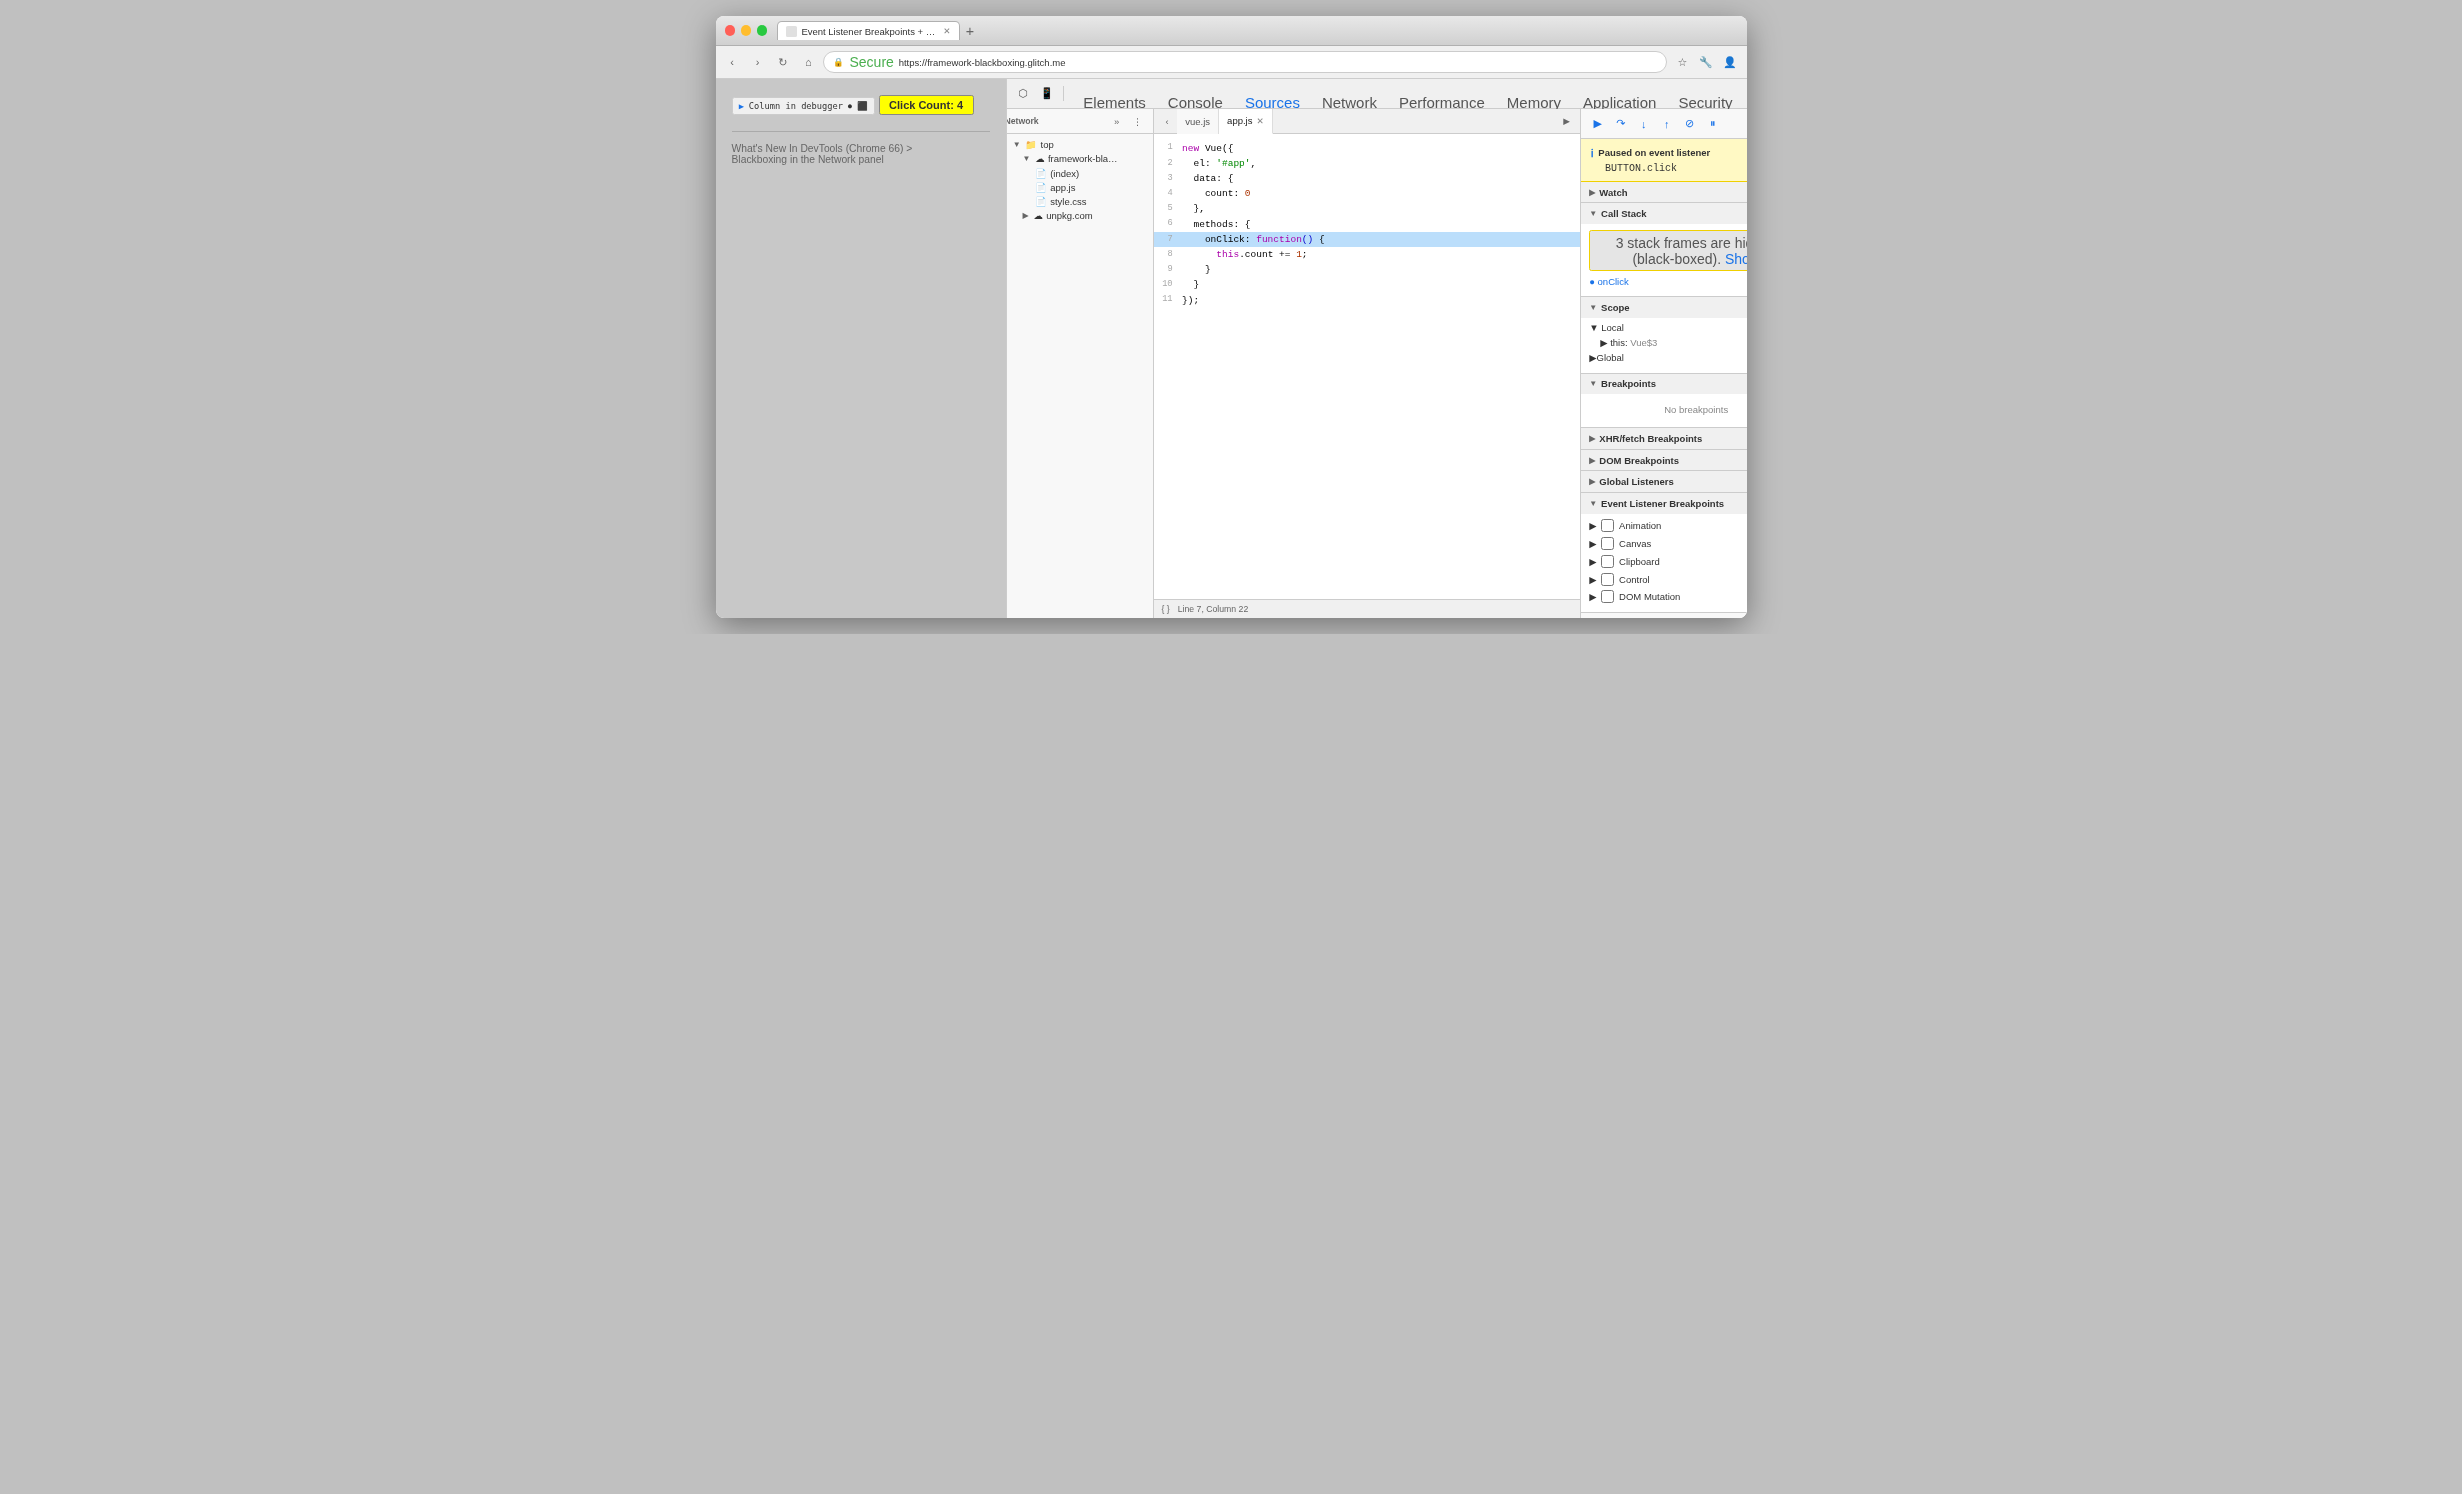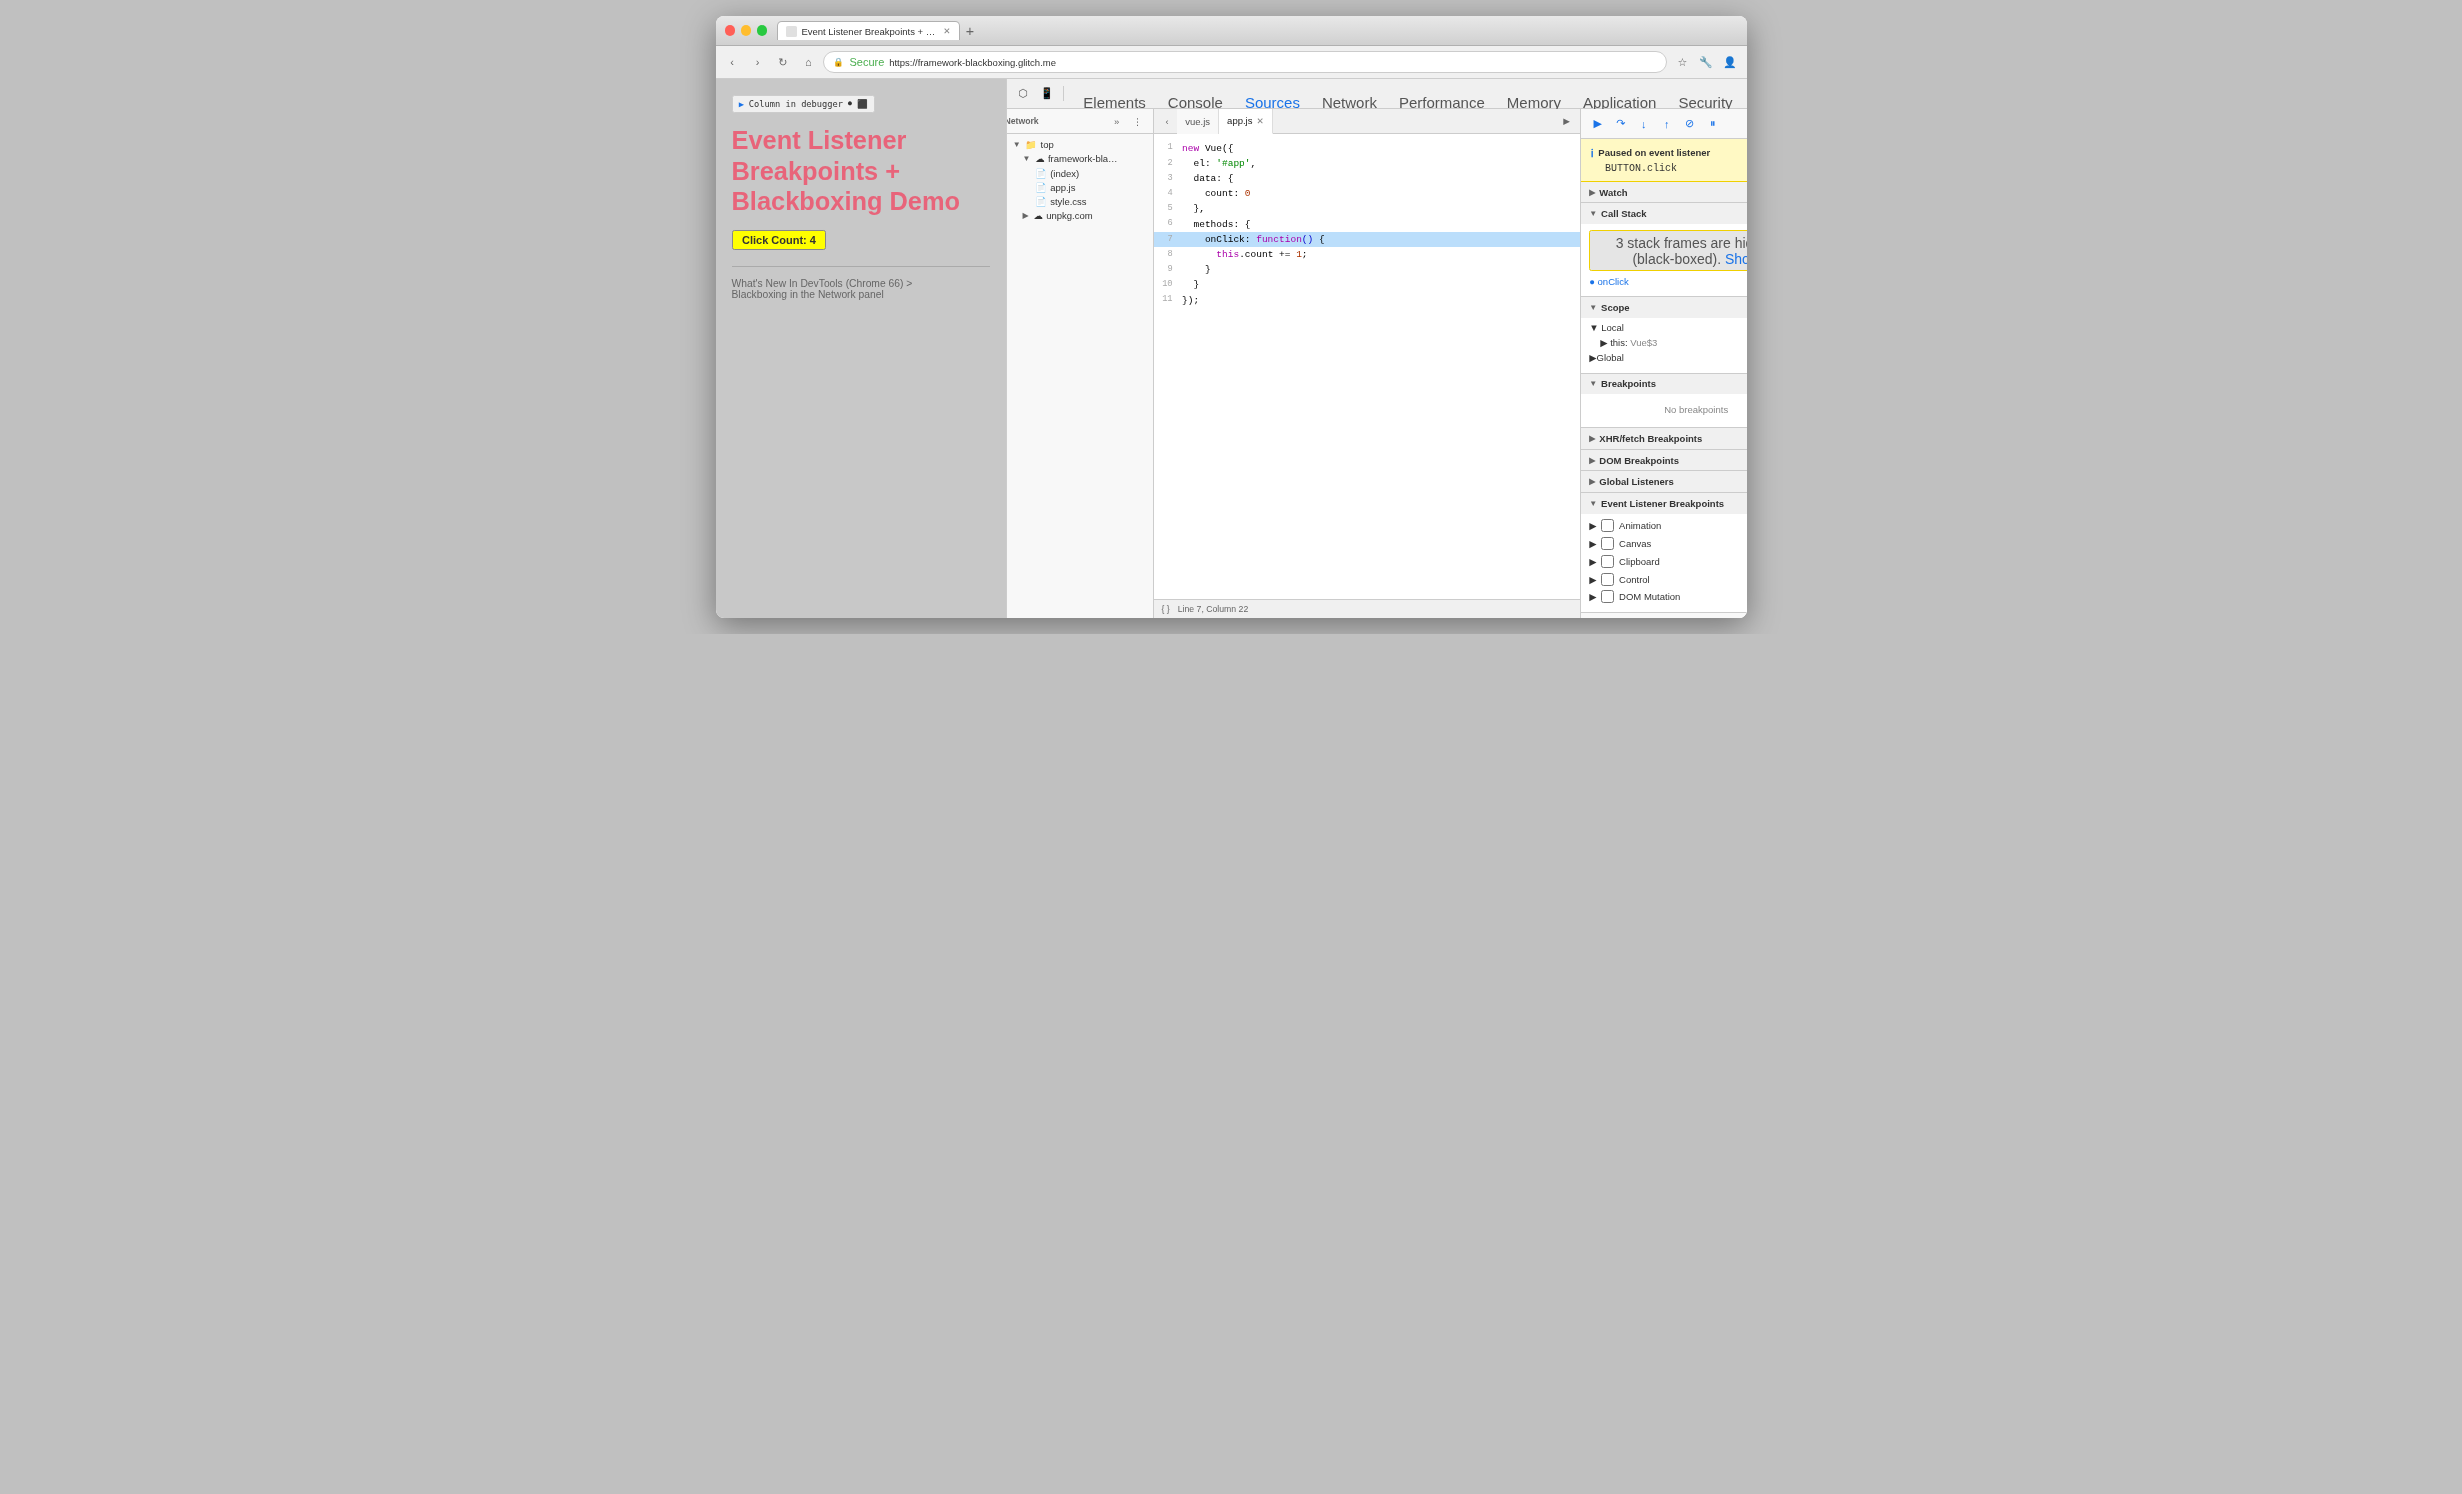--- a/index.html
+++ b/index.html
@@ -279,42 +279,39 @@
     </div>
   </div>
 
   <div class="address-bar">
     <div class="nav-btn">‹</div>
     <div class="nav-btn">›</div>
     <div class="nav-btn">↻</div>
     <div class="nav-btn">⌂</div>
     <div class="address-input" style="display:flex;align-items:center;padding:0 9.5px;gap:4.8px;">
       <span style="color:#4CAF50;font-size:8.7px;">🔒</span>
-      <span style="font-size:11px;color:#4CAF50;">Secure</span>
+      <span style="font-size:14px;color:#4CAF50;">Secure</span>
       <span class="address-text">https://framework-blackboxing.glitch.me</span>
     </div>
     <div class="address-actions">
       <div class="nav-btn">☆</div>
       <div class="nav-btn">🔧</div>
       <div class="nav-btn">👤</div>
     </div>
   </div>
 
   <div class="browser-content">
 
     <div class="page-content">
       <div class="paused-banner">
         <span style="color:#1a73e8;">▶</span>
         <span>Column in debugger</span>
         <span>⏺</span>
         <span>⬛</span>
       </div>
-      <div class="page-title" style="white-space:pre-line;">Event Listener
-Breakpoints +
-Blackboxing Demo</div>
       <div class="click-count-btn">Click Count: 4</div>
       <hr class="page-divider">
       <div class="page-links">
         <a href="#">What's New In DevTools (Chrome 66) &gt;</a><br>
         <a href="#">Blackboxing in the Network panel</a>
       </div>
     </div>
 
     <div class="devtools-panel">
 

